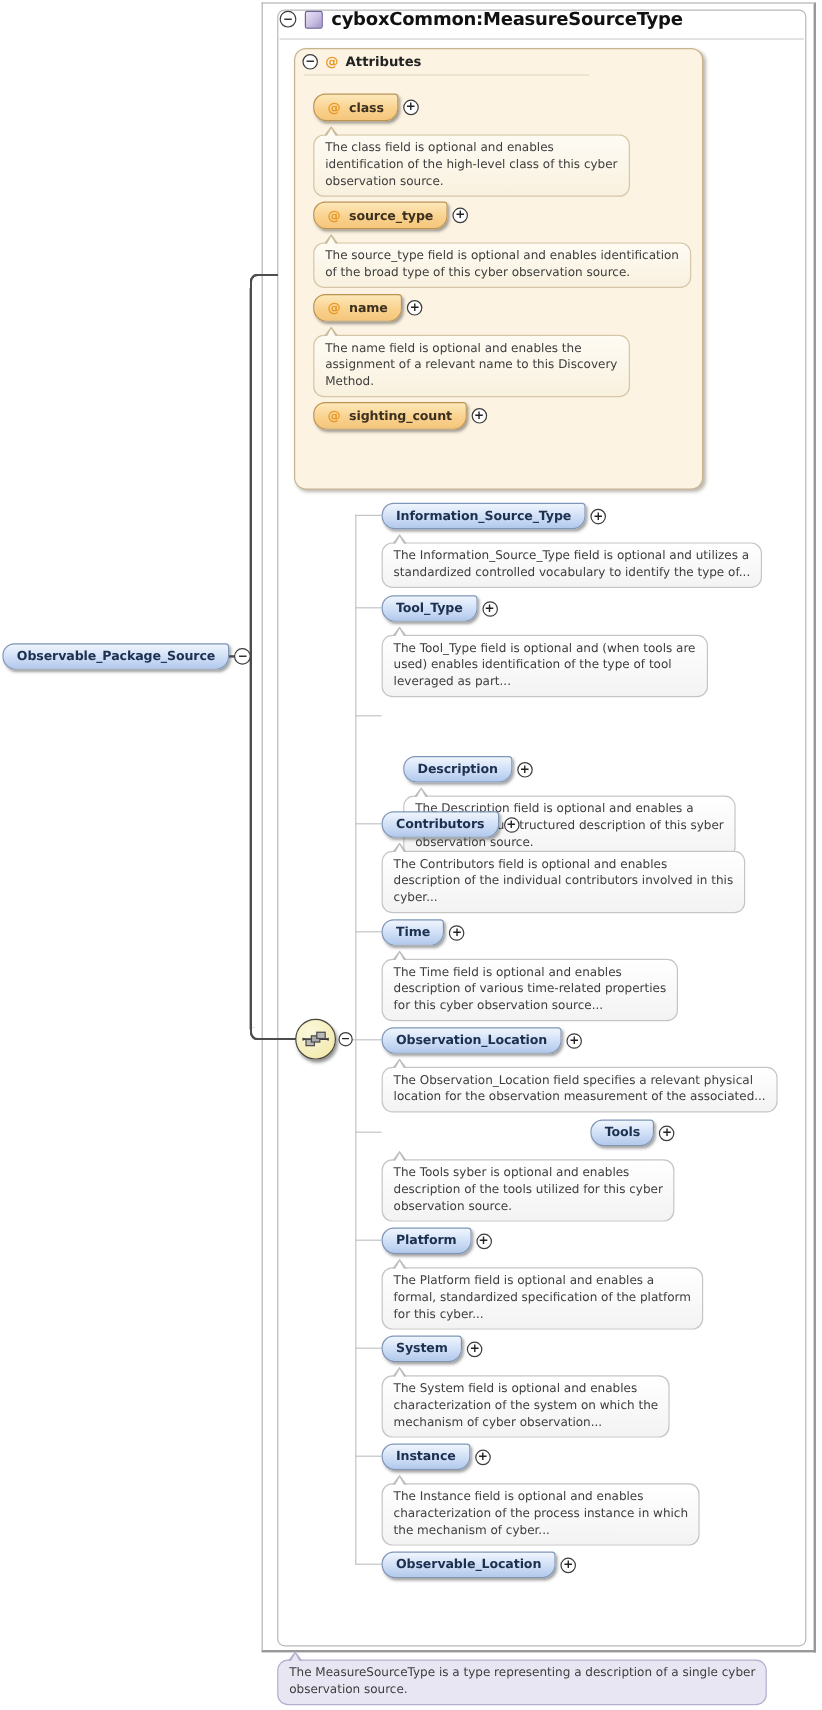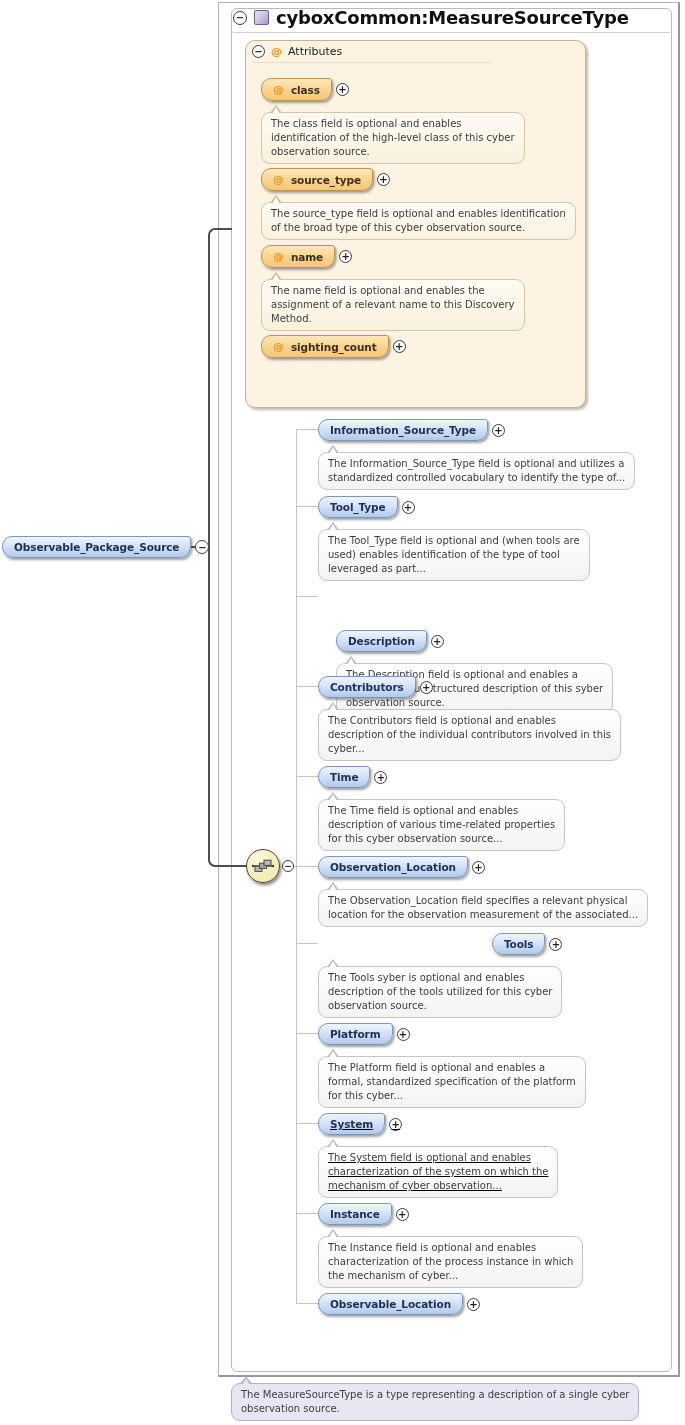--- a/index.html
+++ b/index.html
@@ -15,21 +15,21 @@
     border-right:2px solid #989898; border-bottom:2px solid #989898;
   }
   .panel-inner {
     position:absolute; left:231px; top:8px; width:441px; height:1364px;
     background:#fff; border:1px solid #b9b9b9; border-radius:6px;
   }
   .header-sep { position:absolute; left:233px; top:32px; width:437px; height:1px; background:#cfcfcf; }
 
   
   .type-header { position:absolute; left:233px; top:7px; display:flex; align-items:center; gap:7px; }
-  .type-title { font-size:18px; font-weight:bold; color:#111; letter-spacing:-0.2px; }
+  .type-title { font-size:15px; font-weight:bold; color:#111; letter-spacing:-0.2px; }
   .type-icon {
     width:15px; height:15px; border:1px solid #6f5f96; border-radius:2px;
     background:linear-gradient(135deg,#e9e3f6 0%,#c9bfe2 55%,#a294c8 100%);
   }
 
   
   .circ {
     width:13px; height:13px; border:1px solid #3c3c3c; border-radius:50%; background:#fff;
     display:flex; align-items:center; justify-content:center;
     font-size:10px; line-height:9px; font-weight:bold; color:#222; flex:0 0 auto;
@@ -37,21 +37,21 @@
   .circ.big { width:14px; height:14px; }
   .circ.small { width:12px; height:12px; font-size:9px; }
 
   
   .attrs-panel {
     position:absolute; left:245px; top:40px; width:341px; height:368px;
     background:#fcf3e2; border:1px solid #c6b48e; border-radius:10px;
     box-shadow:2px 2px 3px rgba(110,100,80,0.45);
   }
   .attrs-header { position:absolute; left:252px; top:45px; display:flex; align-items:center; gap:6px; }
-  .attrs-label { font-size:11px; font-weight:normal; color:#222; }
+  .attrs-label { font-size:11px; font-weight:bold; color:#222; }
   .attrs-sep { position:absolute; left:253px; top:62px; width:238px; height:1px; background:#e7dcc2; }
   .at { color:#e8982a; font-weight:bold; font-size:11px; }
 
   
   .node { position:absolute; display:flex; flex-direction:column; align-items:flex-start; }
   .caprow { display:flex; align-items:center; gap:4px; }
   .capsule {
     white-space:pre; font-weight:bold; font-size:10.5px; letter-spacing:-0.1px;
     padding:4px 11px; border-radius:10px 3px 11px 11px; position:relative;
     box-shadow:1.5px 2px 2.5px rgba(70,70,70,0.5);
@@ -278,21 +278,21 @@
   <div class="node" style="left:318px; top:1023px;">
     <div class="caprow">
       <span class="capsule element">Platform</span>
       <span class="circ">+</span>
     </div>
     <div class="tip white">The Platform field is optional and enables a
 formal, standardized specification of the platform
 for this cyber...</div>
   </div>
 
-  <div class="node" style="left:318px; top:1113px;text-decoration:underline;">
+  <div class="node" style="left:318px; top:1113px;">
     <div class="caprow">
       <span class="capsule element">System</span>
       <span class="circ">+</span>
     </div>
     <div class="tip white">The System field is optional and enables
 characterization of the system on which the
 mechanism of cyber observation...</div>
   </div>
 
   <div class="node" style="left:318px; top:1203px;">

